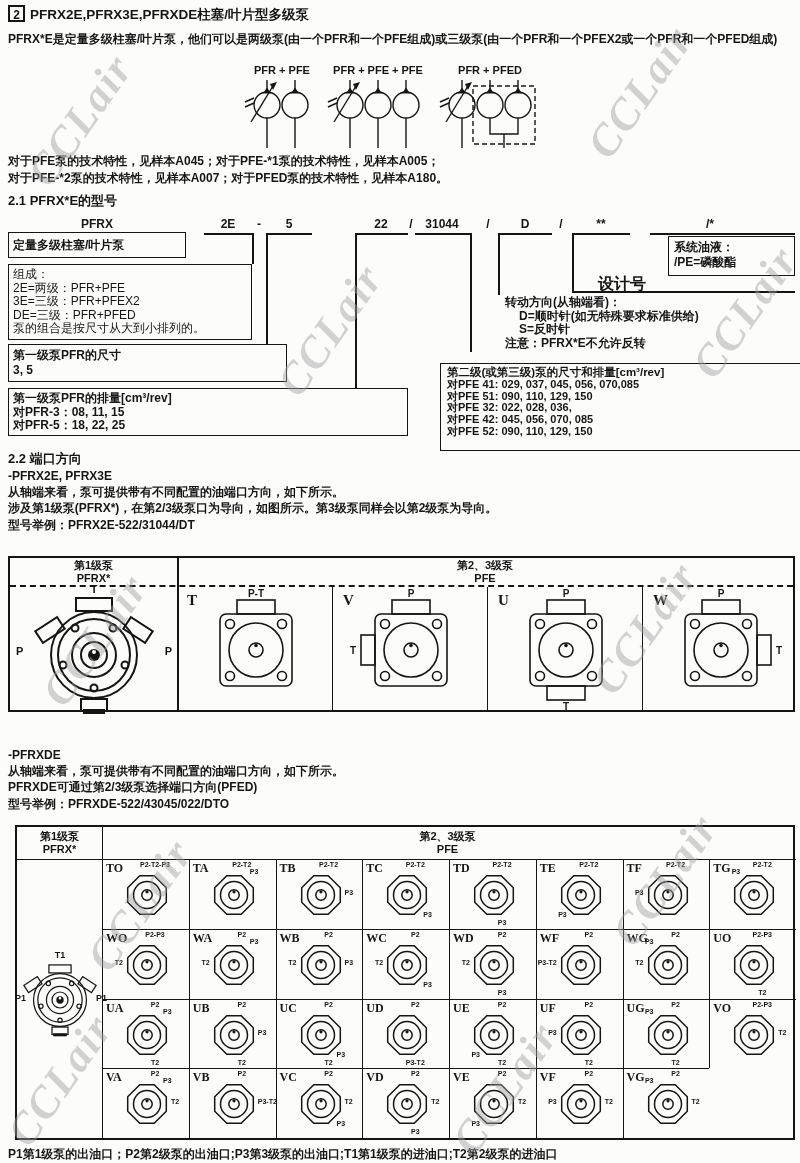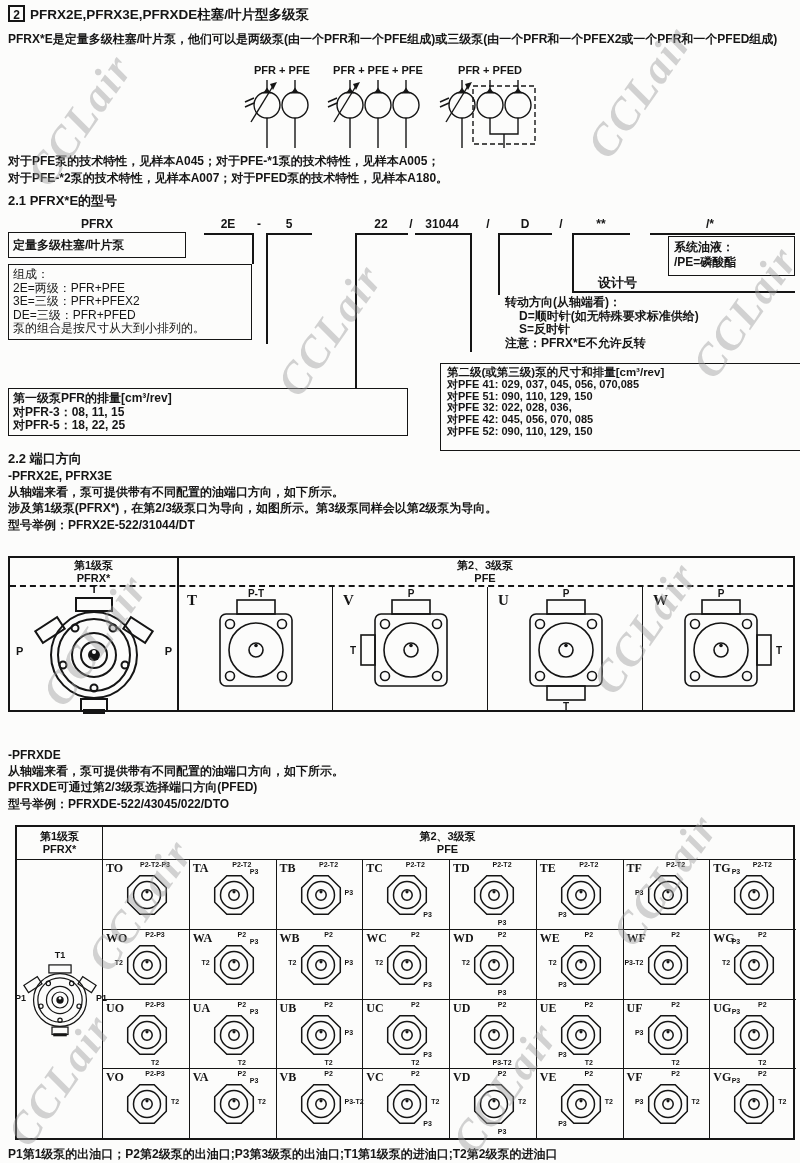--- a/index.html
+++ b/index.html
@@ -143,31 +143,35 @@
   <div class="box" style="left:8px;top:232px;width:178px;height:26px;padding:4px 4px 0 4px;font-size:12px;font-weight:700;">
     <span>定量多级柱塞/叶片泵</span>
   </div>
   <div class="box" style="left:8px;top:264px;width:244px;height:76px;padding:3px 4px;font-size:12px;font-weight:400;line-height:13.5px;">
     <div>组成：</div>
     <div>2E=两级：PFR+PFE</div>
     <div>3E=三级：PFR+PFEX2</div>
     <div>DE=三级：PFR+PFED</div>
     <div>泵的组合是按尺寸从大到小排列的。</div>
   </div>
+  <div class="box" style="left:8px;top:344px;width:279px;height:38px;padding:3px 4px;font-size:12px;font-weight:700;line-height:15px;">
+    <div>第一级泵PFR的尺寸</div>
+    <div>3, 5</div>
+  </div>
   <div class="box" style="left:8px;top:388px;width:400px;height:48px;padding:3px 4px;font-size:12px;font-weight:700;line-height:13.5px;">
     <div>第一级泵PFR的排量[cm³/rev]</div>
     <div>对PFR-3：08, 11, 15</div>
     <div>对PFR-5：18, 22, 25</div>
   </div>
 
   <div class="box" style="left:668px;top:236px;width:127px;height:40px;padding:3px 5px;font-size:12px;font-weight:700;line-height:15px;">
     <div>系统油液：</div>
     <div>/PE=磷酸酯</div>
   </div>
-  <span class="abs b" style="left:598px;top:274px;font-size:13px;">设计号</span>
+  <span class="abs b" style="left:598px;top:274px;font-size:16px;">设计号</span>
   <div class="abs" style="left:505px;top:296px;width:285px;font-size:12px;font-weight:700;line-height:13.5px;">
     <div>转动方向(从轴端看)：</div>
     <div style="padding-left:14px;">D=顺时针(如无特殊要求标准供给)</div>
     <div style="padding-left:14px;">S=反时针</div>
     <div>注意：PFRX*E不允许反转</div>
   </div>
   <div class="box" style="left:440px;top:363px;width:419px;height:88px;padding:3px 6px;font-size:11px;font-weight:700;line-height:11.8px;">
     <div style="font-size:11.5px;">第二级(或第三级)泵的尺寸和排量[cm³/rev]</div>
     <div>对PFE 41: 029, 037, 045, 056, 070,085</div>
     <div>对PFE 51: 090, 110, 129, 150</div>
@@ -468,32 +472,20 @@
             <polygon points="45.3,33.2 33.2,45.3 18.8,45.3 6.7,33.2 6.7,18.8 18.8,6.7 33.2,6.7 45.3,18.8"></polygon>
             <circle cx="26" cy="26" r="13.5"></circle>
             <circle cx="26" cy="26" r="5.2"></circle>
             <circle cx="26" cy="22.8" r="1.6" fill="#151515" stroke="none"></circle>
           </svg>
           <span class="pp pp-top">P2</span>
           <span class="pp pp-bottom">P3</span>
           <span class="pp pp-left">T2</span>
         </div>
         <div class="t2cell">
-          <span class="t2lab">WE</span>
-          <svg class="oct" width="52" height="52" viewBox="0 0 52 52" fill="none" stroke="#151515" stroke-width="1.5">
-            <polygon points="45.3,33.2 33.2,45.3 18.8,45.3 6.7,33.2 6.7,18.8 18.8,6.7 33.2,6.7 45.3,18.8"></polygon>
-            <circle cx="26" cy="26" r="13.5"></circle>
-            <circle cx="26" cy="26" r="5.2"></circle>
-            <circle cx="26" cy="22.8" r="1.6" fill="#151515" stroke="none"></circle>
-          </svg>
-          <span class="pp pp-top">P2</span>
-          <span class="pp pp-bl">P3</span>
-          <span class="pp pp-left">T2</span>
-        </div>
-        <div class="t2cell">
           <span class="t2lab">WF</span>
           <svg class="oct" width="52" height="52" viewBox="0 0 52 52" fill="none" stroke="#151515" stroke-width="1.5">
             <polygon points="45.3,33.2 33.2,45.3 18.8,45.3 6.7,33.2 6.7,18.8 18.8,6.7 33.2,6.7 45.3,18.8"></polygon>
             <circle cx="26" cy="26" r="13.5"></circle>
             <circle cx="26" cy="26" r="5.2"></circle>
             <circle cx="26" cy="22.8" r="1.6" fill="#151515" stroke="none"></circle>
           </svg>
           <span class="pp pp-top">P2</span>
           <span class="pp pp-left">P3-T2</span>
         </div>

